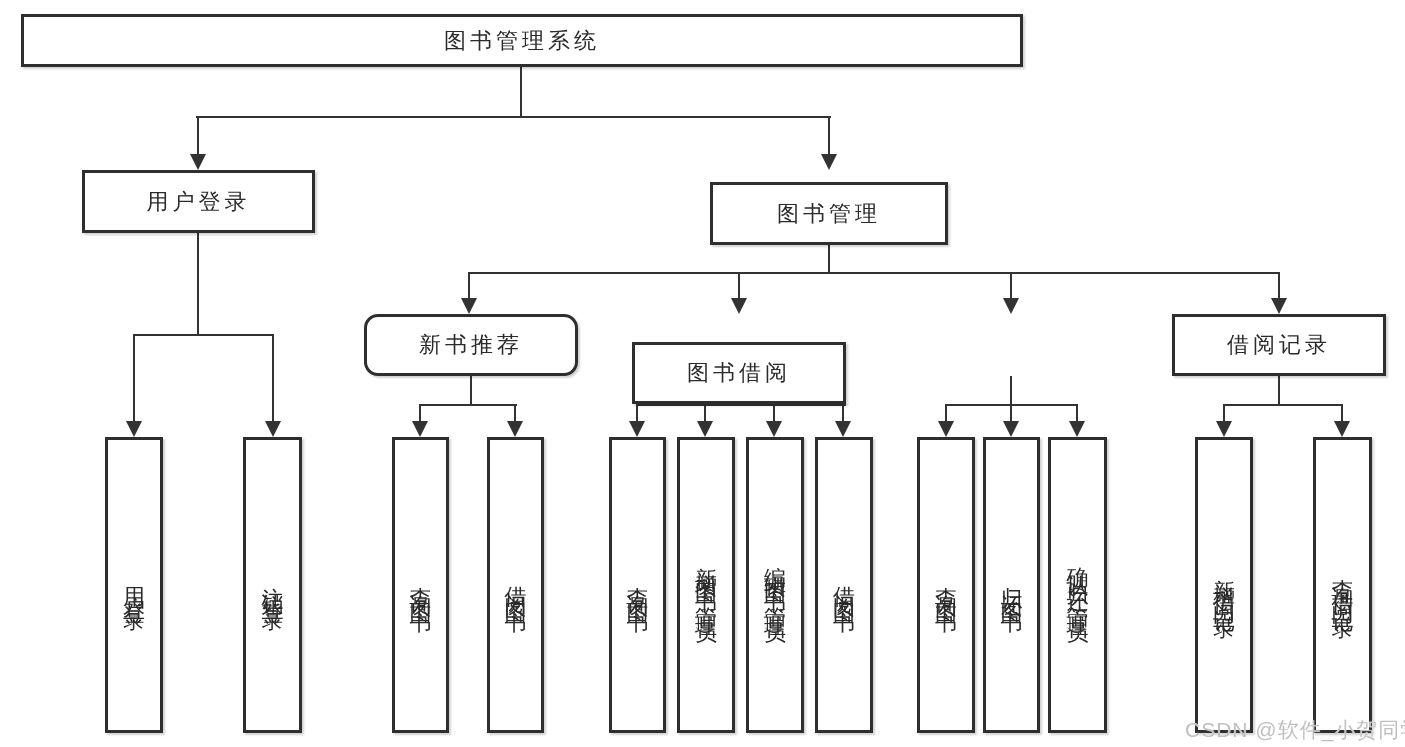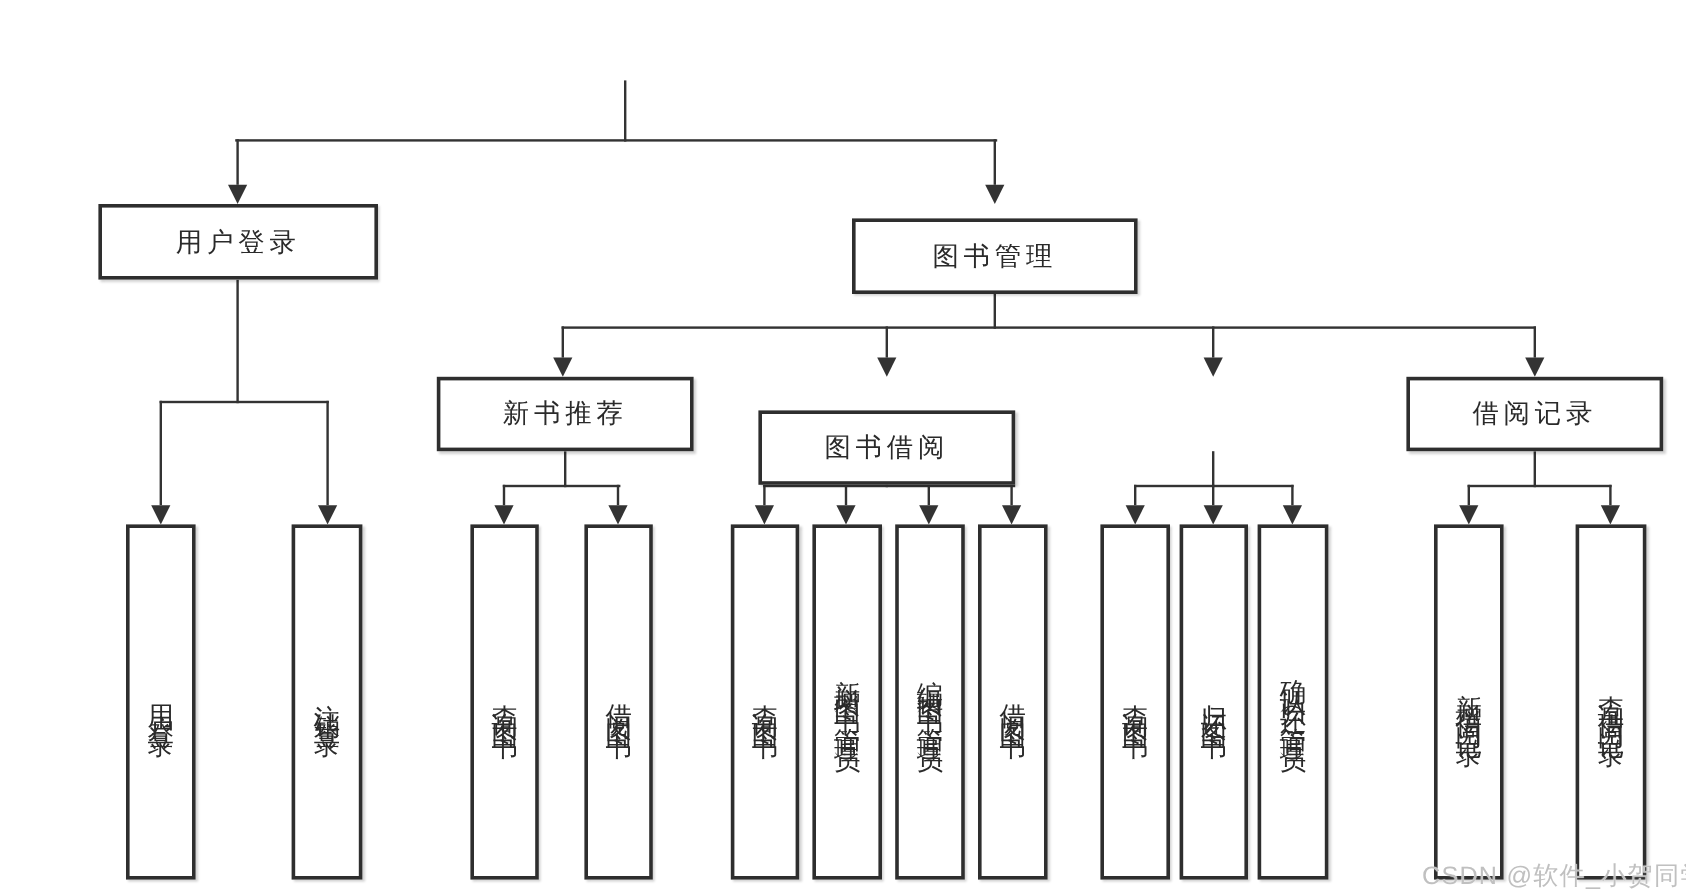--- a/index.html
+++ b/index.html
@@ -32,21 +32,21 @@
     text-orientation: mixed;
     letter-spacing: 8px;
     line-height: 1;
     white-space: nowrap;
   }
 
   .box-root    { left: 21px;   top: 14px;  width: 1002px; height: 53px; }
   .box-login   { left: 82px;   top: 170px; width: 233px;  height: 63px; }
   .box-mgmt    { left: 710px;  top: 182px; width: 238px;  height: 63px; }
 
-  .box-new     { left: 364px;  top: 314px; width: 214px;  height: 62px; }
+  .box-new     { left: 364px;  top: 314px; width: 214px;  height: 62px; border-radius: 14px; }
   .box-borrow  { left: 632px;  top: 314px; width: 214px;  height: 62px; margin-top: 28px; }
   .box-current { left: 904px;  top: 314px; width: 214px;  height: 62px; }
   .box-record  { left: 1172px; top: 314px; width: 214px;  height: 62px; }
 
   .leaf { top: 437px; height: 296px; }
   .l1  { left: 105px;  width: 58px; }
   .l2  { left: 243px;  width: 59px; }
   .l3  { left: 392px;  width: 57px; }
   .l4  { left: 487px;  width: 57px; }
   .l5  { left: 609px;  width: 57px; }
@@ -173,20 +173,23 @@
   <div class="hl e-current-rail"></div>
   <div class="arrow e-current-a1"></div>
   <div class="arrow e-current-a2"></div>
   <div class="arrow e-current-a3"></div>
 
   <div class="vl e-record-stub"></div>
   <div class="hl e-record-rail"></div>
   <div class="arrow e-record-a1"></div>
   <div class="arrow e-record-a2"></div>
 
+  <div class="node box-root">
+    <span class="hlabel">图书管理系统</span>
+  </div>
 
   <div class="node box-login">
     <span class="hlabel">用户登录</span>
   </div>
   <div class="node box-mgmt">
     <span class="hlabel">图书管理</span>
   </div>
 
   <div class="node box-new">
     <span class="hlabel">新书推荐</span>

